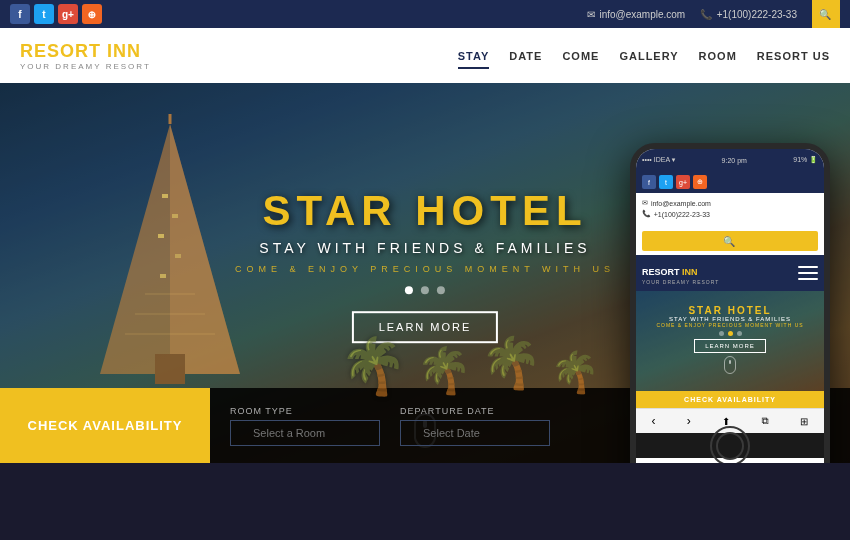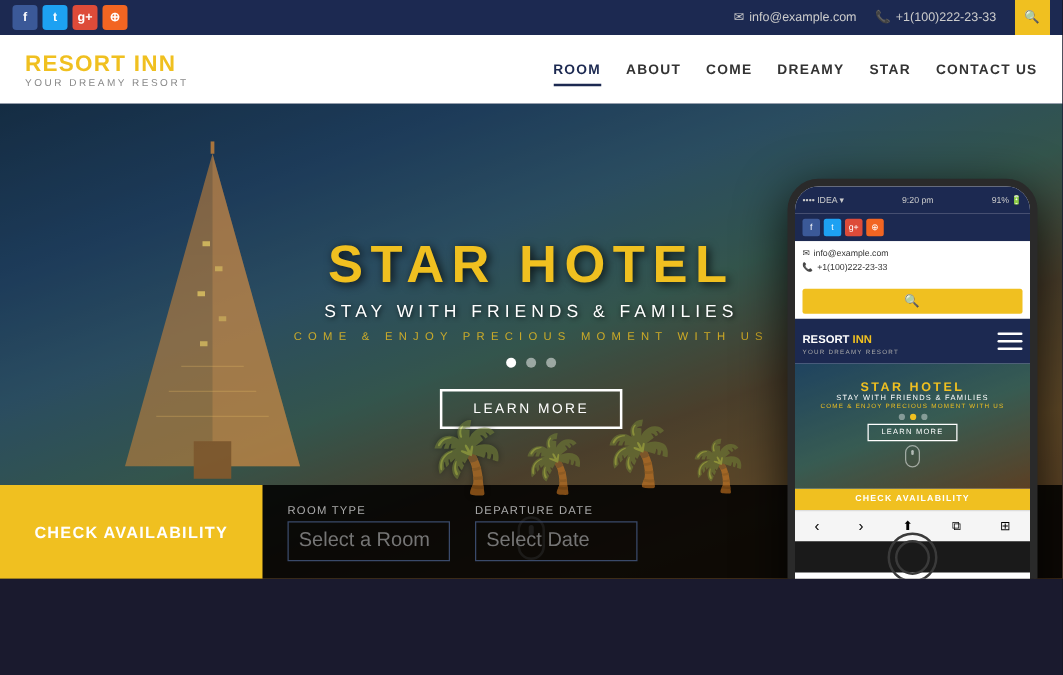--- a/index.html
+++ b/index.html
@@ -134,22 +134,22 @@
       flex-shrink: 0;
     }
     .availability-fields {
       display: flex; gap: 20px; padding: 0 20px; flex: 1;
     }
     .field-group { display: flex; flex-direction: column; gap: 4px; }
     .field-label { font-size: 9px; color: #aaa; letter-spacing: 1px; text-transform: uppercase; }
     .field-input {
       background: transparent;
       border: 1px solid #3a4a6a;
-      color: #888; padding: 6px 8px;
-      font-size: 16px; width: 130px;
+      color: #888; padding: 6px 22px;
+      font-size: 11px; width: 150px;
       outline: none;
     }
 
     
     .phone-mockup {
       position: absolute;
       right: 20px; top: 60px;
       width: 200px; height: 400px;
       background: #1a1a1a;
       border-radius: 25px;
@@ -245,26 +245,26 @@
 
 <div class="header">
   <div class="logo">
     <div class="logo-title">
       <span>RESORT</span>
       <span style="color:#f0c020;">INN</span>
     </div>
     <div class="logo-sub">YOUR DREAMY RESORT</div>
   </div>
   <nav class="nav">
-    <a class="nav-item active">ROOM</a>
-    <a class="nav-item">ABOUT</a>
+    <a class="nav-item active">STAY</a>
+    <a class="nav-item">DATE</a>
     <a class="nav-item">COME</a>
-    <a class="nav-item">DREAMY</a>
-    <a class="nav-item">STAR</a>
-    <a class="nav-item">CONTACT US</a>
+    <a class="nav-item">GALLERY</a>
+    <a class="nav-item">ROOM</a>
+    <a class="nav-item">RESORT US</a>
   </nav>
 </div>
 
 <div class="hero">
   <div class="hero-bg"></div>
   <div class="hero-overlay"></div>
 
   <div class="burj-container">
     <svg width="180" height="280" viewBox="0 0 180 280" opacity="0.85">
 

